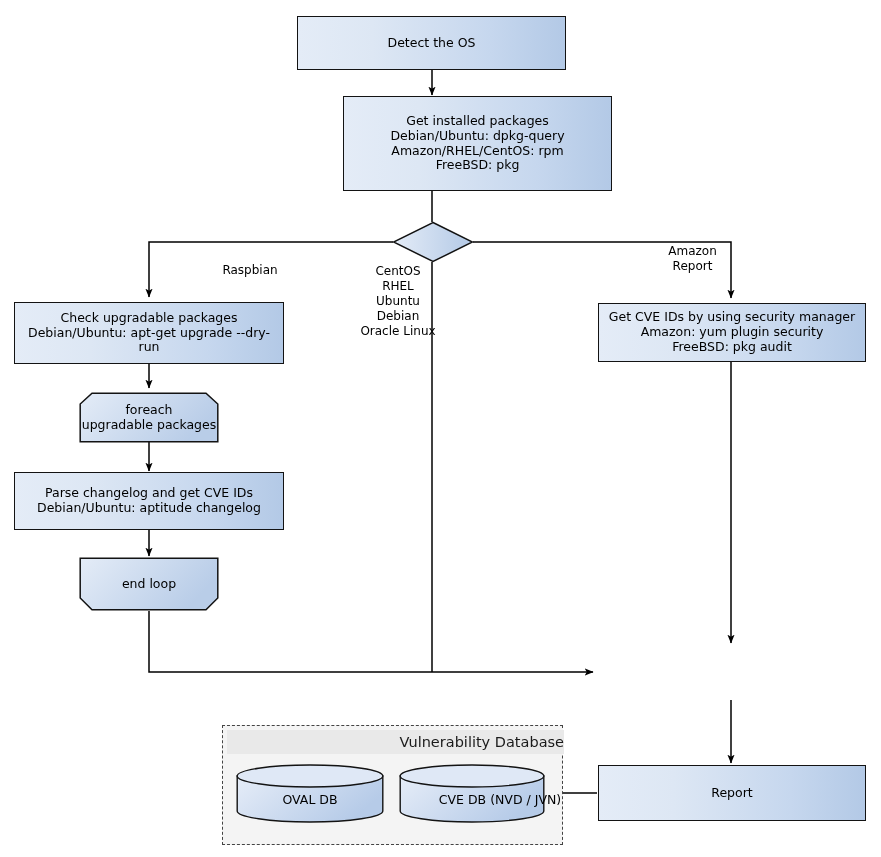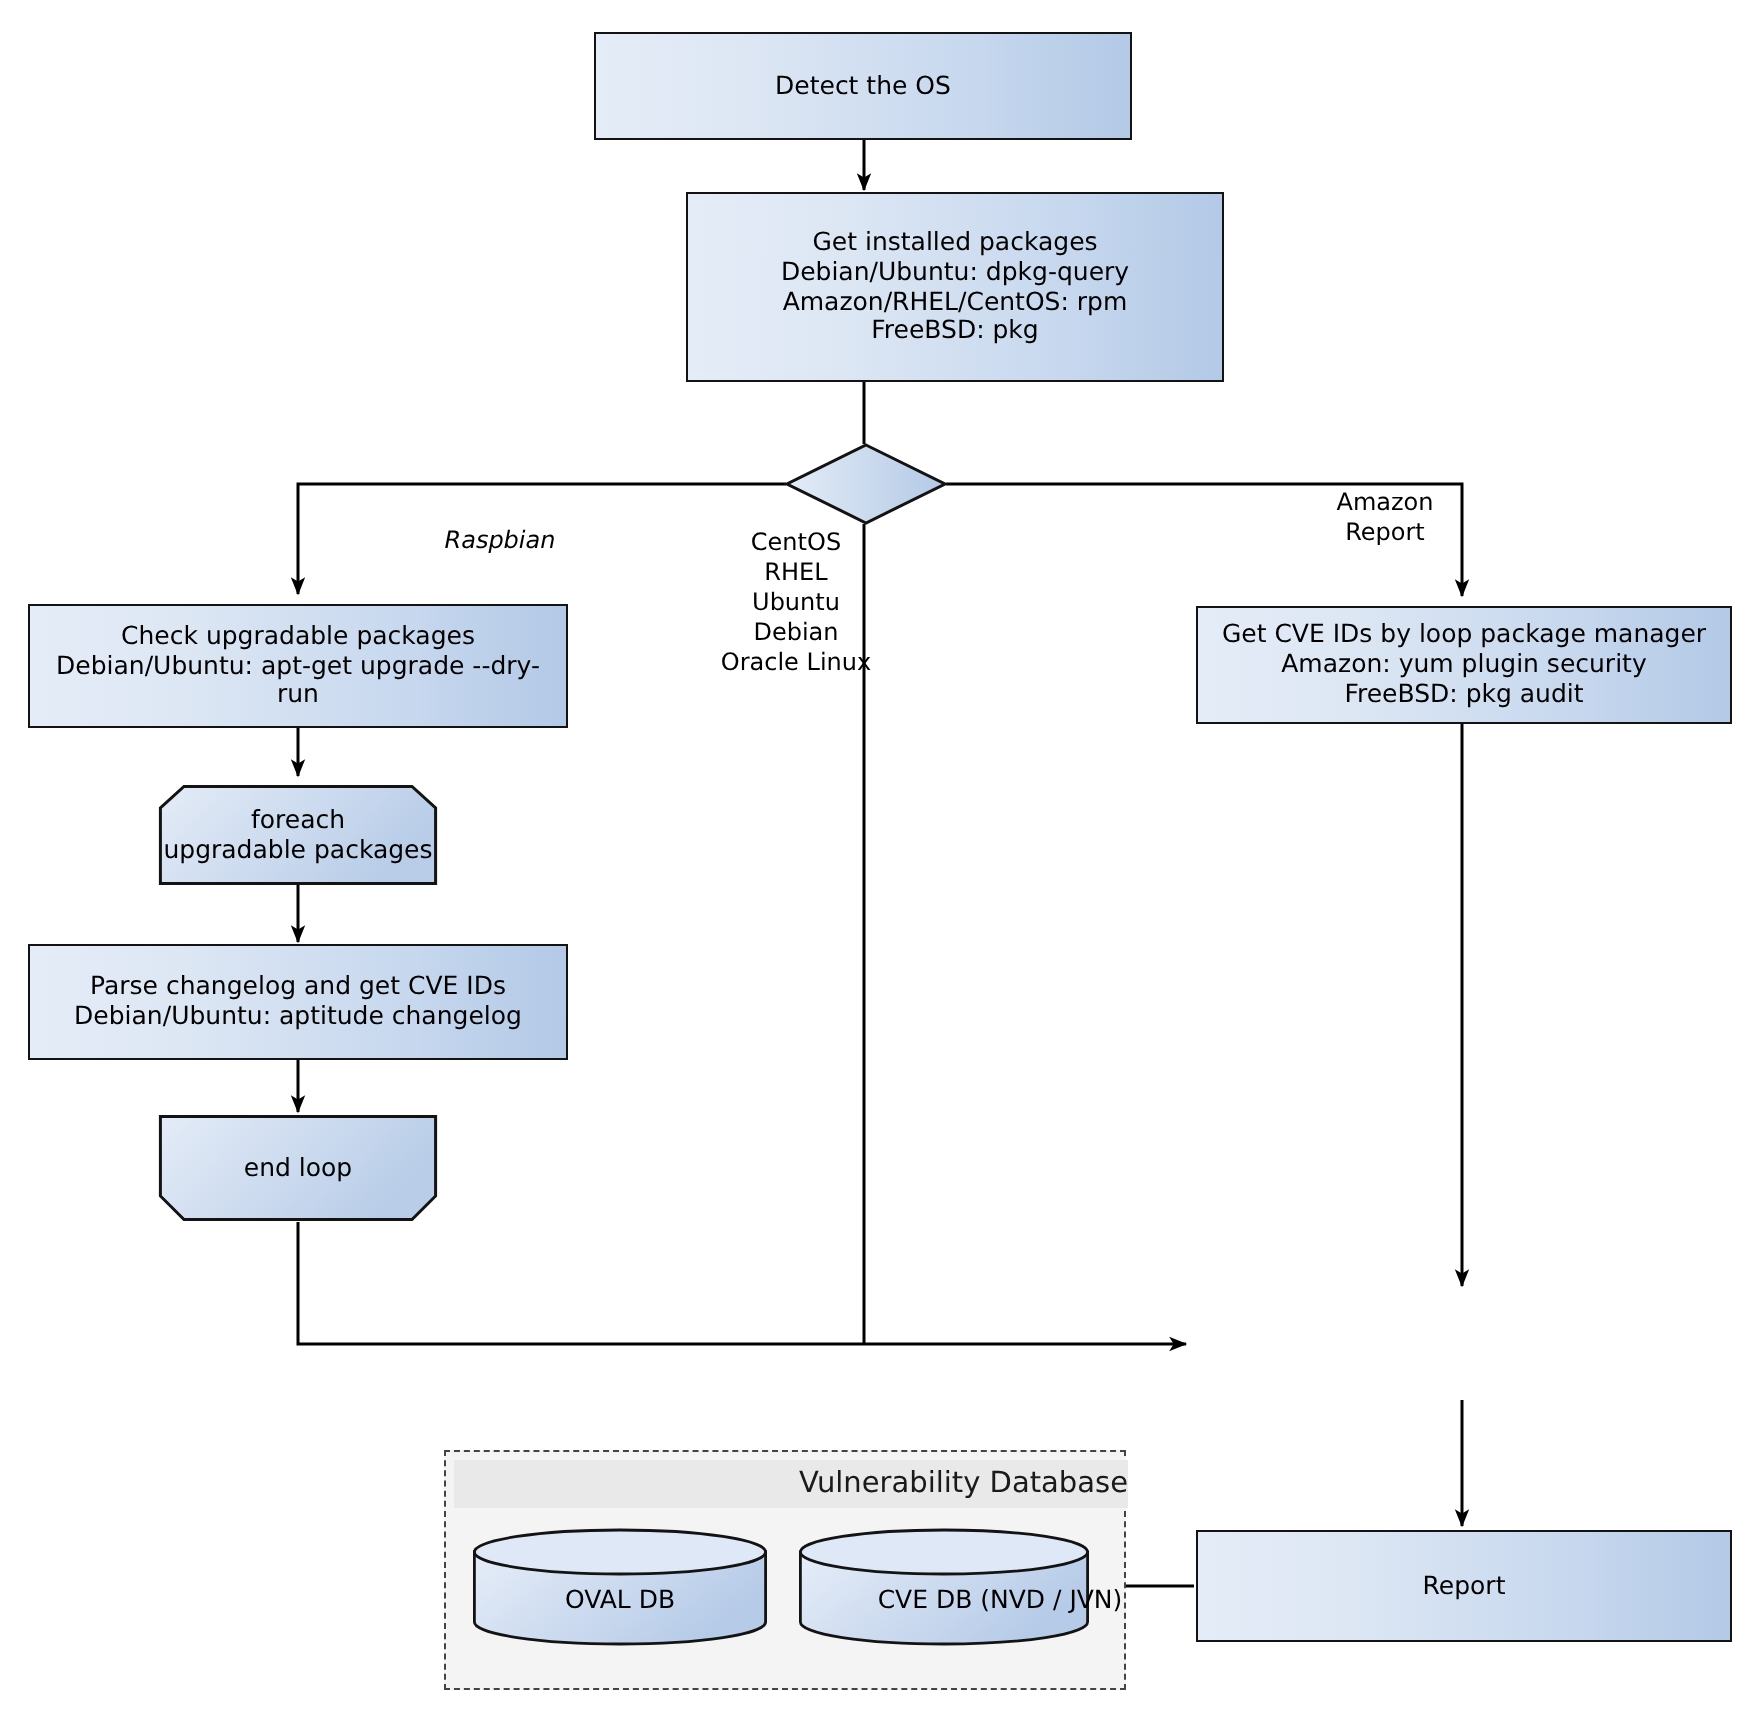--- a/index.html
+++ b/index.html
@@ -194,31 +194,31 @@
           <stop offset="0%" stop-color="#e4ecf7"></stop>
           <stop offset="100%" stop-color="#b9cde8"></stop>
         </linearGradient>
       </defs>
       <path d="M1.2,1.2 L138.8,1.2 L138.8,41 L127,52.8 L13,52.8 L1.2,41 Z" fill="url(#egrad)" stroke="#131313" stroke-width="1.5"></path>
     </svg>
     <div class="inner">end loop</div>
   </div>
 
   <div class="node proc" style="left:598px; top:303px; width:268px; height:59px;">
-    <span style="white-space:pre-line;">Get CVE IDs by loop package manager
+    <span style="white-space:pre-line;">Get CVE IDs by using security manager
 Amazon: yum plugin security
 FreeBSD: pkg audit</span>
   </div>
 
 
   <div class="node proc" style="left:598px; top:765px; width:268px; height:56px;">
     <span>Report</span>
   </div>
 
-  <div class="edge-label" style="left:150px; top:263px; width:200px; text-align:center;font-style:italic;">Raspbian</div>
+  <div class="edge-label" style="left:150px; top:263px; width:200px; text-align:center;">Raspbian</div>
 
   <div class="edge-label" style="left:322px; top:264px; width:152px; text-align:center;">CentOS
 RHEL
 Ubuntu
 Debian
 Oracle Linux</div>
 
   <div class="edge-label" style="left:620px; top:244px; width:145px; text-align:center;">Amazon
 Report</div>
 

